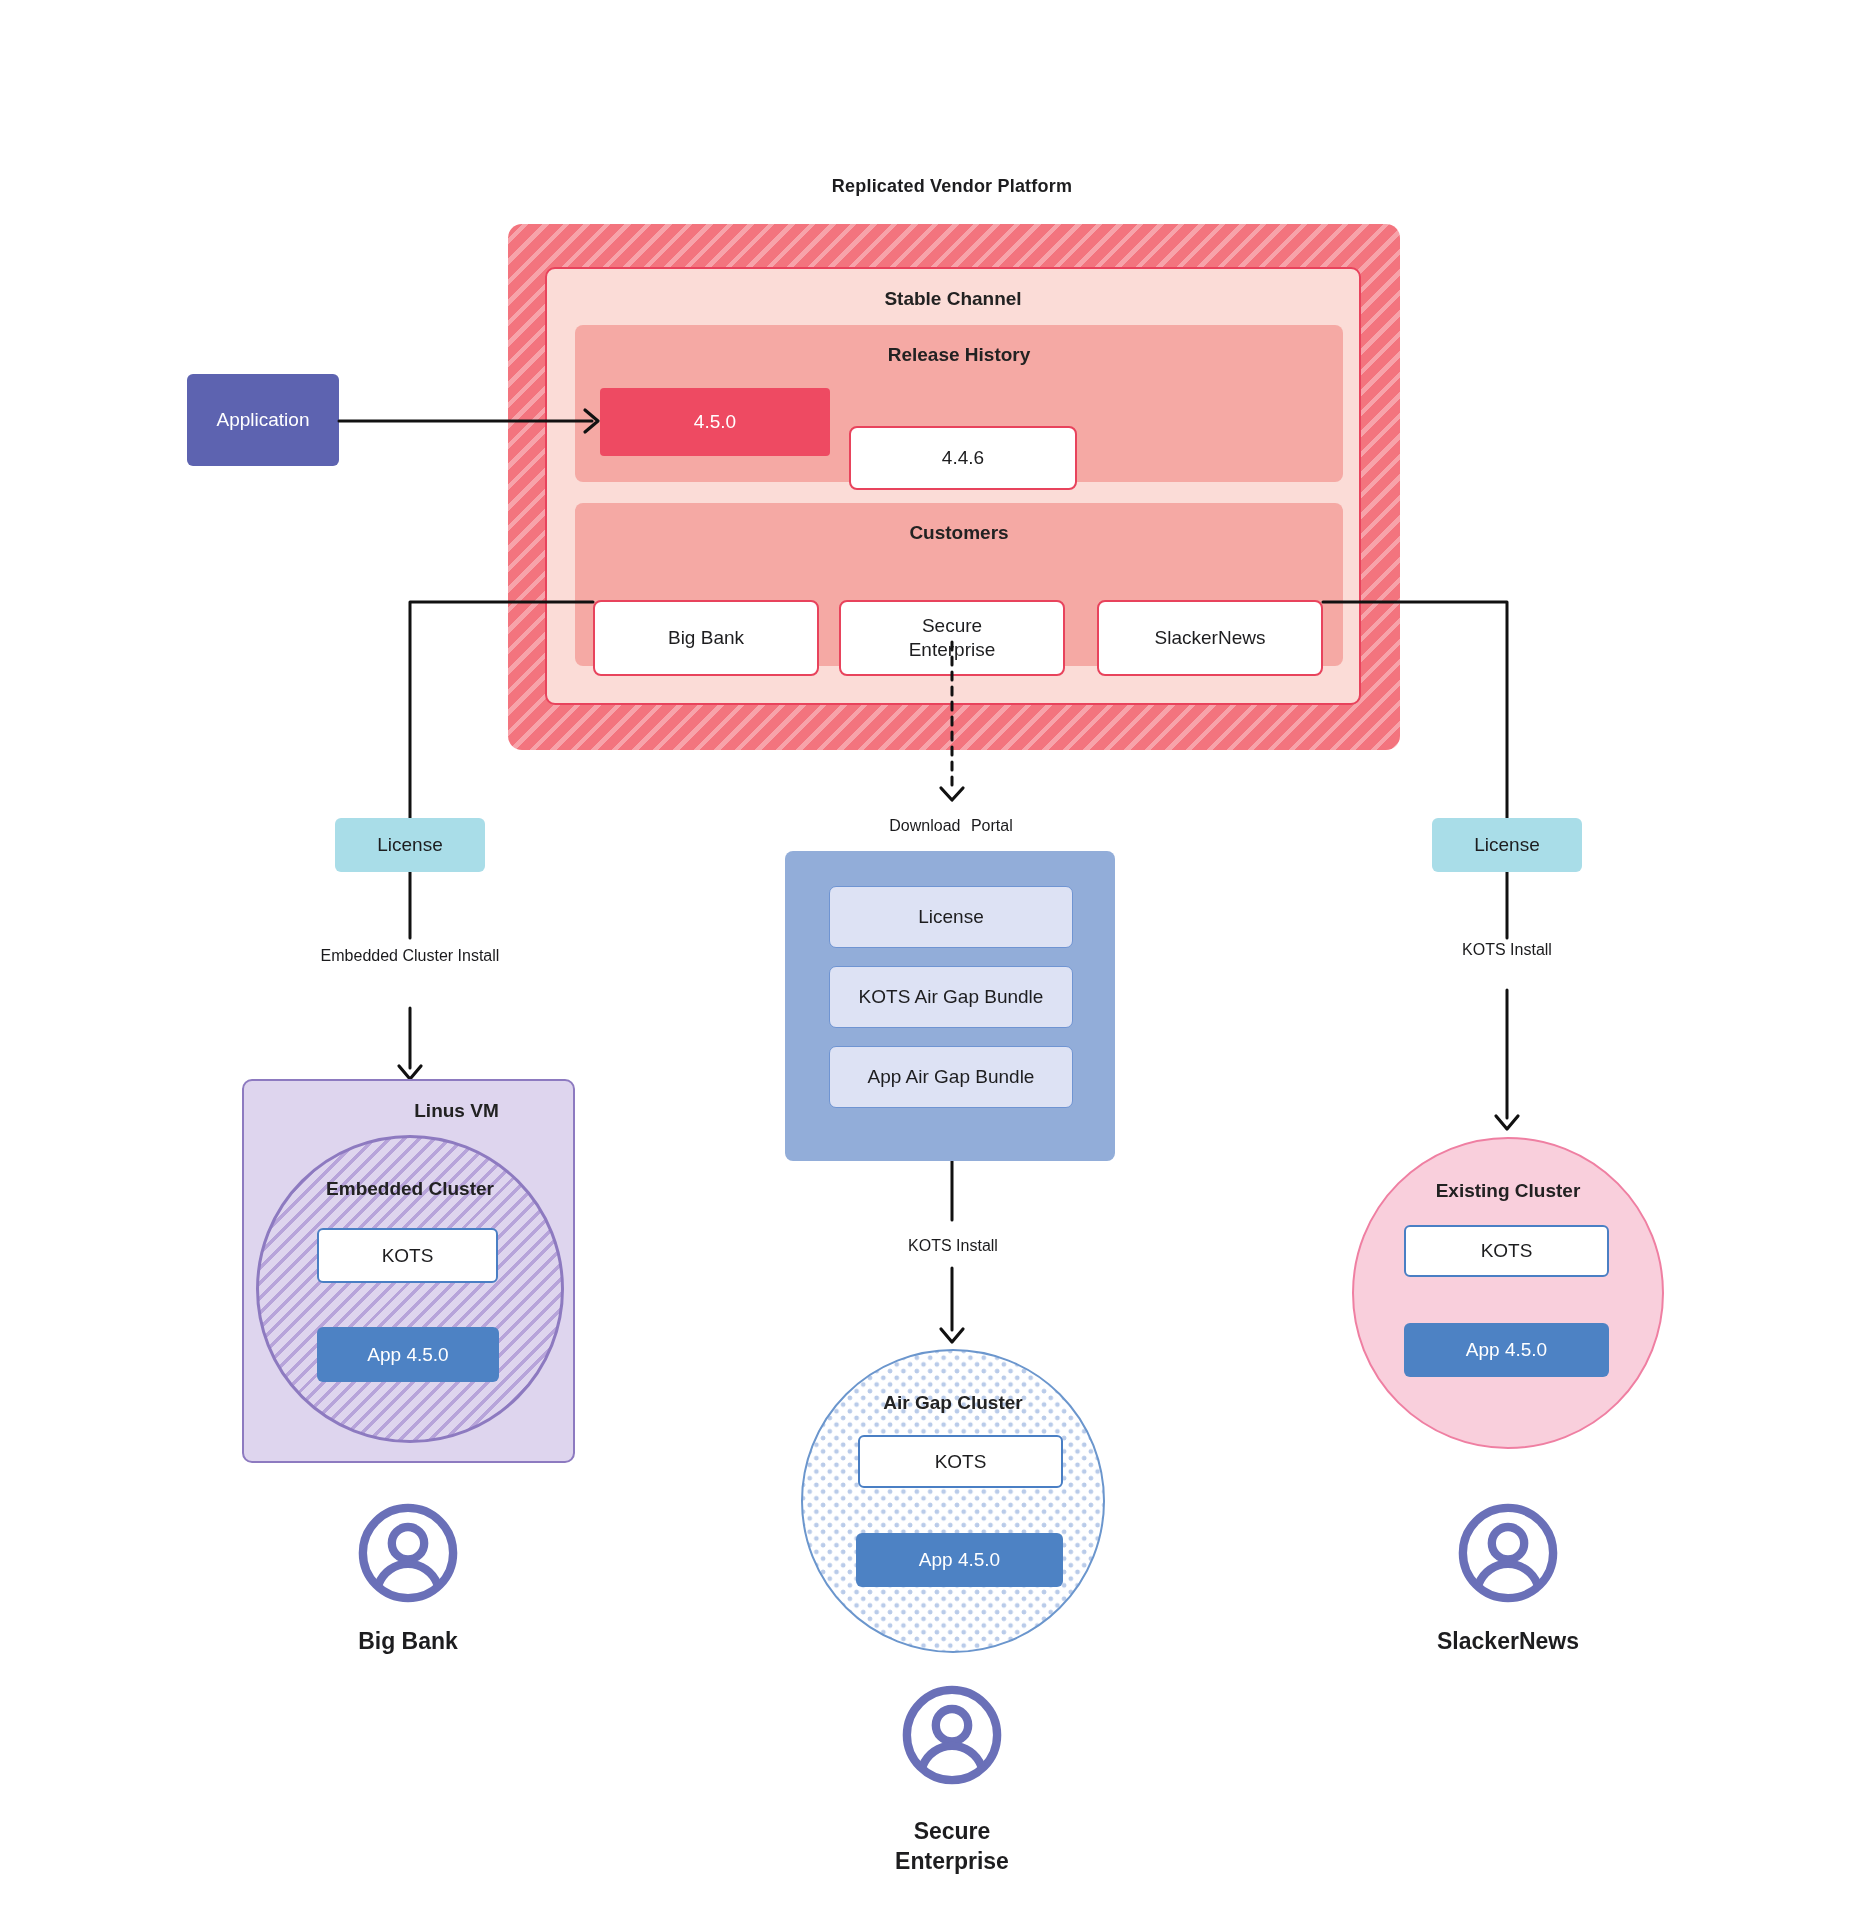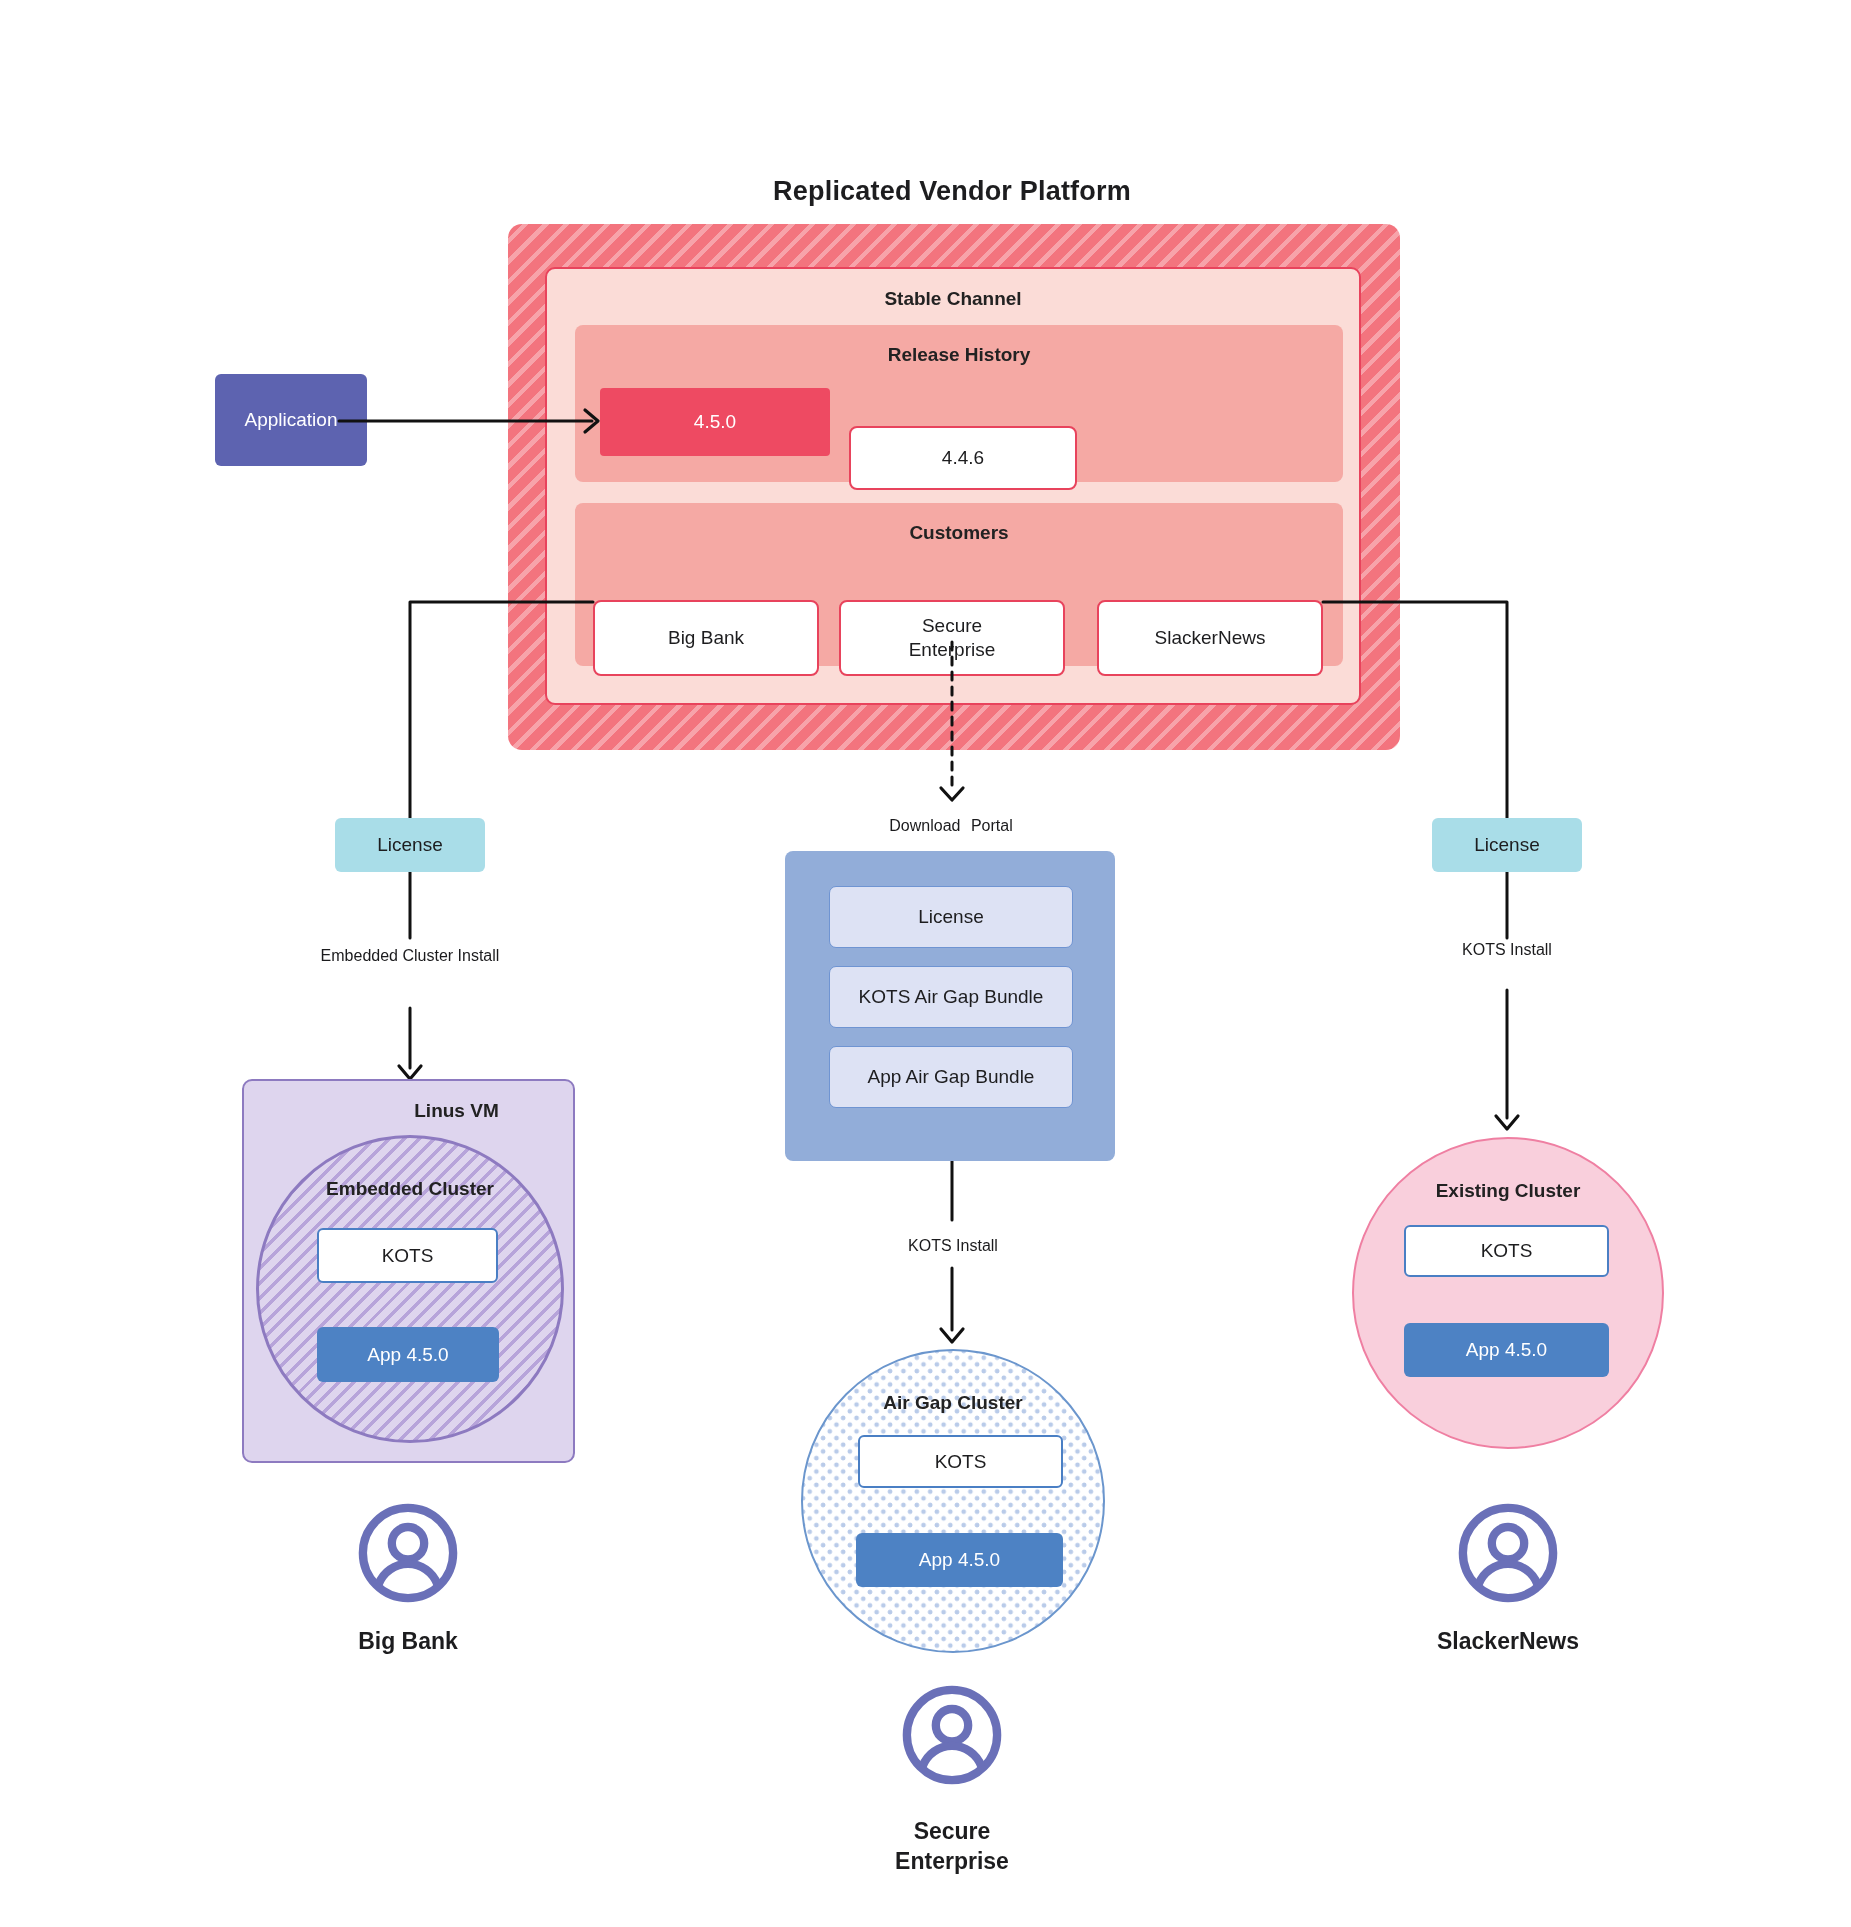--- a/index.html
+++ b/index.html
@@ -4,35 +4,35 @@
 <style>
   html,body{margin:0;padding:0;background:#fff;}
   .canvas{
     position:relative;width:1851px;height:1927px;background:#fff;overflow:hidden;
     font-family:"Liberation Sans","DejaVu Sans",sans-serif;color:var(--text-dark,#1d1d1f);
   }
   .abs{position:absolute;box-sizing:border-box;}
   .center{display:flex;align-items:center;justify-content:center;text-align:center;}
   .lbl{text-align:center;}
 
-  .title{font-size:27px;font-weight:700;letter-spacing:.2px;}
+  .title{font-size:18px;font-weight:700;letter-spacing:.2px;}
 
   
   .outer-hatch{
     border-radius:14px;
     background:repeating-linear-gradient(135deg,
       var(--hatch-red,#f3747e) 0px, var(--hatch-red,#f3747e) 10px,
       var(--hatch-red-light,#f7a3aa) 10px, var(--hatch-red-light,#f7a3aa) 14.5px);
   }
   .stable{background:var(--pink-light,#fbdcd7);border:2px solid var(--red-border,#e8435c);border-radius:10px;}
   .pink-panel{background:var(--pink-mid,#f5a9a4);border-radius:8px;}
   .panel-label{font-size:19px;font-weight:700;color:#222;}
   .white-red{background:#fff;border:2px solid var(--red-border,#e8435c);border-radius:8px;font-size:19px;line-height:24px;margin-top:36px;}
   .release-hot{background:var(--red-fill,#ee4a62);border-radius:4px;color:#fff;font-size:19px;}
-  .app-node{background:var(--purple-app,#5d63b0);border-radius:6px;color:#fff;font-size:19px;margin-left:28px;}
+  .app-node{background:var(--purple-app,#5d63b0);border-radius:6px;color:#fff;font-size:19px;}
 
   .license{background:var(--teal,#a9dde8);border-radius:6px;font-size:19px;}
   .flow-text{font-size:16px;line-height:31px;color:#1b1b1d;}
   .wspace{word-spacing:6px;}
 
   .portal{background:var(--portal-blue,#92add9);border-radius:8px;}
   .portal-item{background:var(--portal-item-fill,#dde2f4);border:1.5px solid var(--portal-item-border,#6f94d2);border-radius:7px;font-size:19px;}
 
   .vm{background:var(--lavender-fill,#ded5ee);border:2.5px solid var(--lavender-border,#8d7ac0);border-radius:10px;}
   .vm-circle{

